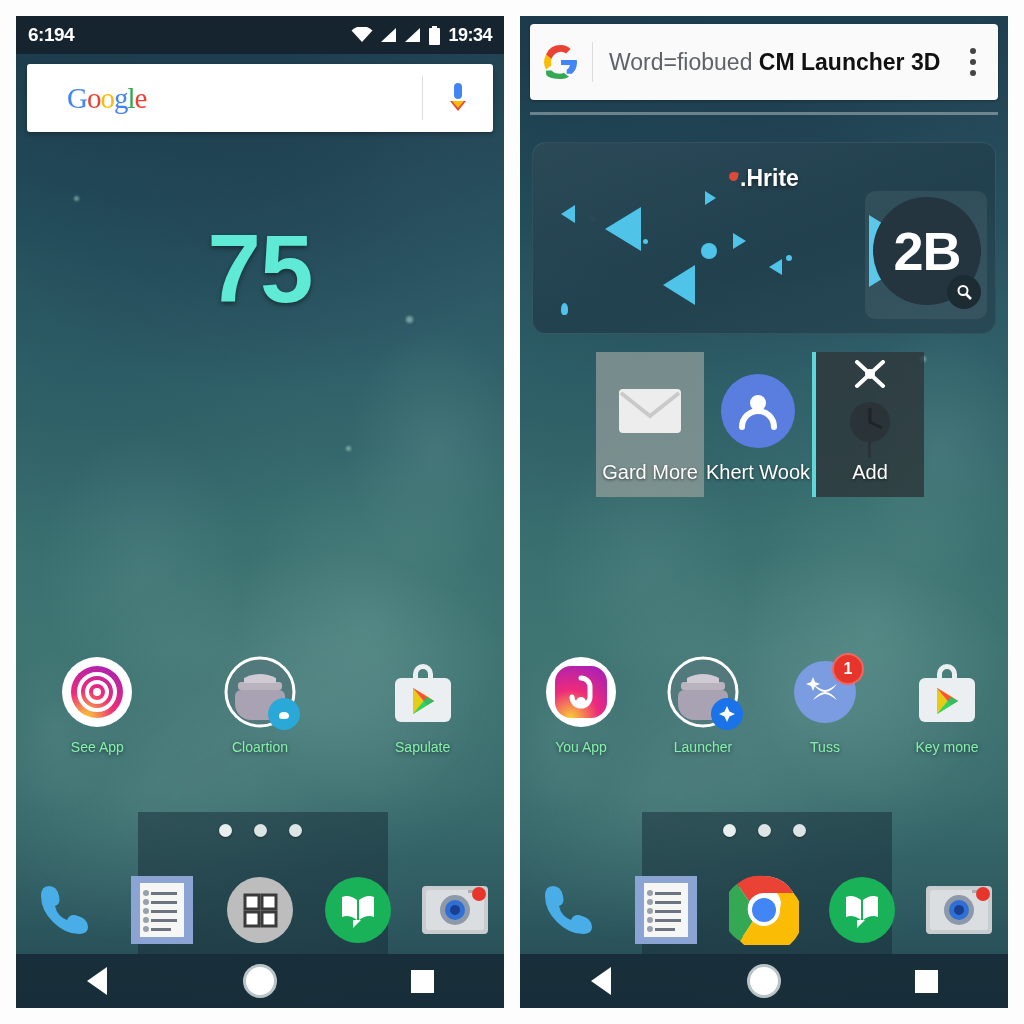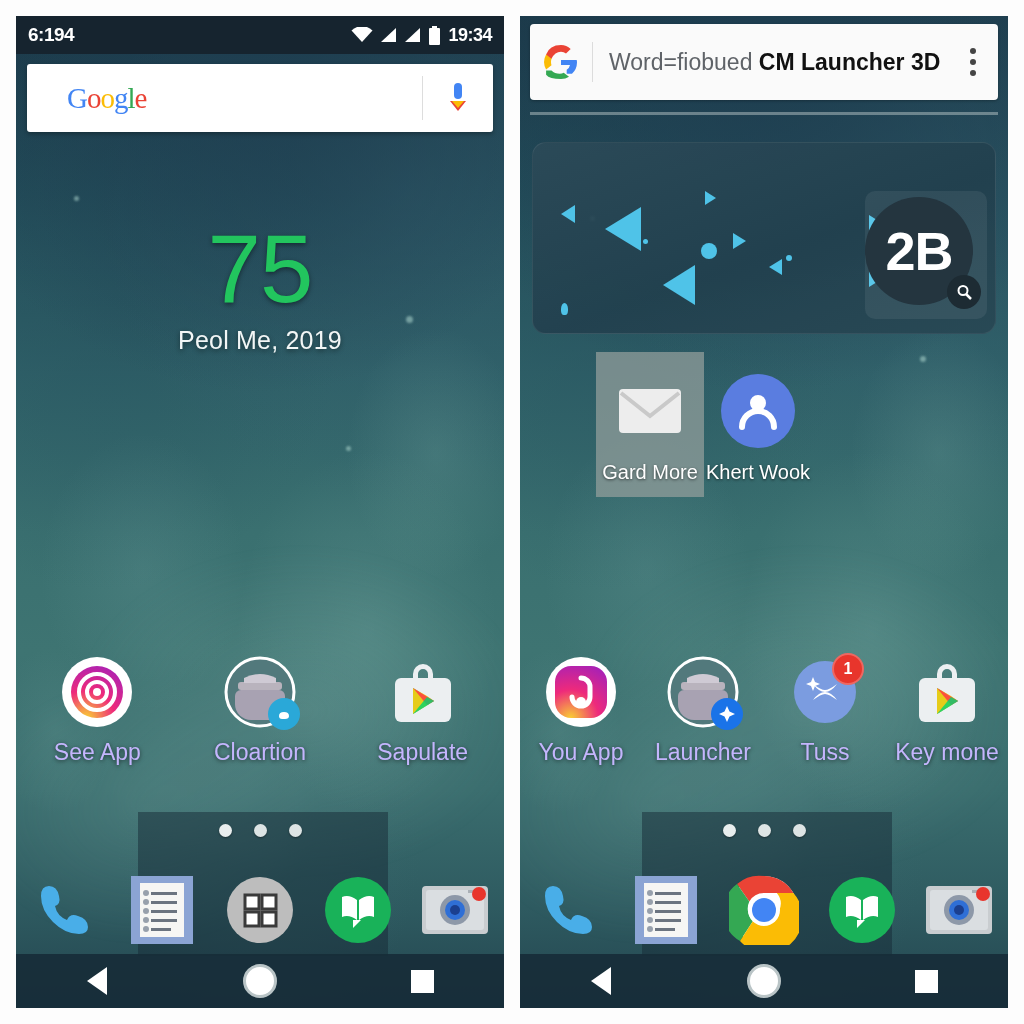--- a/index.html
+++ b/index.html
@@ -51,21 +51,21 @@
   .gword{margin-left:40px;font-size:29px;letter-spacing:-1px;font-family:"Liberation Serif",serif;}
   .gword i{font-style:normal;}
   .gdiv{margin-left:auto;width:1px;height:44px;background:#ddd;}
   .gmic{width:70px;display:flex;align-items:center;justify-content:center;}
 
   
   .clockw{position:absolute;left:0;right:0;top:206px;text-align:center;z-index:5;
           text-shadow:0 2px 5px rgba(0,0,0,.45);}
   .ck-h{color:#fff;font-size:96px;line-height:.92;font-weight:300;letter-spacing:-1px;
         font-family:"Liberation Sans",sans-serif;}
-  .ck-m{color:#22c55e;font-size:96px;line-height:.98;font-weight:400;letter-spacing:-1px;}
+  .ck-m{color:#5eead4;font-size:96px;line-height:.98;font-weight:700;letter-spacing:-1px;}
   .ck-d{color:#f2f6f6;font-size:25px;margin-top:10px;letter-spacing:.2px;}
 
   
   .omnibox{position:absolute;left:10px;right:10px;top:8px;height:76px;background:#fafafa;
            border-radius:4px;display:flex;align-items:center;box-shadow:0 1px 3px rgba(0,0,0,.28);z-index:9;}
   .ob-g{width:62px;display:flex;align-items:center;justify-content:center;}
   .ob-sep{width:1px;height:40px;background:#dcdcdc;}
   .ob-txt{flex:1;padding-left:16px;font-size:23px;color:#202124;white-space:nowrap;overflow:hidden;}
   .ob-txt .dim{color:#5f6368;}
   .ob-txt .strong{color:#111;font-weight:600;}
@@ -80,21 +80,21 @@
   .tri{position:absolute;width:0;height:0;}
   .tri.l{border-top:10px solid transparent;border-bottom:10px solid transparent;border-right:17px solid #4fc3e8;}
   .tri.r{border-top:10px solid transparent;border-bottom:10px solid transparent;border-left:17px solid #4fc3e8;}
   .dotb{position:absolute;border-radius:50%;background:#4fc3e8;}
   .wlabel{position:absolute;top:22px;left:0;right:0;text-align:center;color:#fff;font-size:23px;
           font-weight:600;text-shadow:0 2px 4px rgba(0,0,0,.5);}
   .wlabel .rmark{display:inline-block;width:9px;height:9px;background:#e0483a;border-radius:50% 0 50% 50%;
                  transform:translateY(-5px) rotate(10deg);margin-right:2px;}
   .wbadge{position:absolute;right:8px;top:48px;width:122px;height:128px;border-radius:10px;
           background:rgba(255,255,255,.07);}
-  .wbadge-c{position:absolute;left:0;top:6px;width:108px;height:108px;border-radius:50%;
+  .wbadge-c{position:absolute;left:8px;top:6px;width:108px;height:108px;border-radius:50%;
             background:#24353f;display:flex;align-items:center;justify-content:center;}
   .wbadge-t{color:#fff;font-size:54px;font-weight:bold;letter-spacing:-1px;}
   .wbadge-s{position:absolute;right:6px;bottom:10px;width:34px;height:34px;border-radius:50%;
             background:#1d2b33;display:flex;align-items:center;justify-content:center;}
 
   
   .optrow{position:absolute;left:76px;top:336px;display:flex;height:145px;z-index:6;}
   .opt{width:108px;height:145px;position:relative;display:flex;flex-direction:column;
        align-items:center;justify-content:flex-start;}
   .opt.a{background:rgba(148,160,156,.72);}
@@ -103,21 +103,21 @@
   .opt-ic{margin-top:22px;height:74px;display:flex;align-items:center;justify-content:center;}
   .opt-lb{position:absolute;bottom:13px;color:#fff;font-size:20px;white-space:nowrap;
           text-shadow:0 1px 3px rgba(0,0,0,.6);}
   .avatar{width:74px;height:74px;border-radius:50%;background:#5a7de0;
           display:flex;align-items:center;justify-content:center;}
 
   
   .appgrid{position:absolute;left:0;right:0;top:640px;display:flex;z-index:5;}
   .app{flex:1;display:flex;flex-direction:column;align-items:center;position:relative;}
   .app-ic{width:72px;height:72px;position:relative;}
-  .app-lb{margin-top:11px;color:#c4b5fd;font-size:23px;white-space:nowrap;
+  .app-lb{margin-top:11px;color:#86efac;font-size:14px;white-space:nowrap;
           text-shadow:0 1px 4px rgba(0,0,0,.6);text-align:right;}
   .badge{position:absolute;right:-3px;top:-3px;width:28px;height:28px;border-radius:50%;
          background:#e8352c;color:#fff;font-size:16px;font-weight:bold;
          display:flex;align-items:center;justify-content:center;border:2px solid rgba(255,255,255,.25);}
   .minib{position:absolute;right:-4px;bottom:-2px;width:32px;height:32px;border-radius:50%;
          display:flex;align-items:center;justify-content:center;}
 
   
   .dockbg{position:absolute;left:122px;right:116px;top:796px;bottom:52px;background:rgba(22,42,54,.5);z-index:3;}
   .pagedots{position:absolute;left:0;right:0;top:808px;display:flex;justify-content:center;gap:22px;z-index:6;}
@@ -174,21 +174,20 @@
         <svg width="22" height="34" viewBox="0 0 22 34">
           <rect x="7" y="2" width="8" height="16" rx="4" fill="#4285f4"></rect>
           <path d="M11 30 L3 20 L19 20 Z" fill="#ea4335"></path>
           <path d="M11 27 L5 20 L17 20 Z" fill="#fbbc05"></path>
         </svg>
       </div>
     </div>
 
     <div class="clockw">
       <div class="ck-m">75</div>
-      <div class="ck-d">Peol Me, 2019</div>
     </div>
 
     <div class="appgrid">
       <div class="app">
         <div class="app-ic">
           <svg width="72" height="72" viewBox="0 0 72 72">
             <circle cx="36" cy="36" r="35" fill="#fff"></circle>
             <defs>
                 <radialGradient id="ig1" cx="30%" cy="100%" r="120%">
               <stop offset="0%" stop-color="#f9ce34"></stop>
@@ -347,20 +346,21 @@
       <div class="tri r" style="left:130px;top:122px;border-top-width:20px;border-bottom-width:20px;border-left-width:0;border-right:32px solid #4fc3e8;"></div>
       <div class="tri l" style="left:28px;top:62px;border-top-width:9px;border-bottom-width:9px;border-right-width:14px;"></div>
       <div class="tri r" style="left:172px;top:48px;border-top-width:7px;border-bottom-width:7px;border-left-width:11px;"></div>
       <div class="tri r" style="left:200px;top:90px;border-top-width:8px;border-bottom-width:8px;border-left-width:13px;"></div>
       <div class="tri l" style="left:236px;top:116px;border-top-width:8px;border-bottom-width:8px;border-right-width:13px;"></div>
       <div class="dotb" style="left:168px;top:100px;width:16px;height:16px;"></div>
       <div class="dotb" style="left:253px;top:112px;width:6px;height:6px;"></div>
       <div class="dotb" style="left:110px;top:96px;width:5px;height:5px;"></div>
       <div class="dotb" style="left:28px;top:160px;width:7px;height:12px;border-radius:50% 50% 40% 40%;"></div>
 
+      <div class="wlabel"><span class="rmark"></span><span>.Hrite</span></div>
 
       <div class="wbadge">
         <div class="wbadge-c">
           <span class="wbadge-t">2B</span>
         </div>
         <div class="wbadge-s">
           <svg width="17" height="17" viewBox="0 0 17 17">
               <circle cx="7" cy="6.5" r="4.5" fill="none" stroke="#fff" stroke-width="2"></circle>
               <line x1="10" y1="10" x2="15" y2="15" stroke="#fff" stroke-width="2.5"></line>
             </svg>
@@ -381,20 +381,36 @@
       <div class="opt b">
         <div class="opt-ic">
           <div class="avatar">
             <svg width="44" height="44" viewBox="0 0 44 44">
               <circle cx="22" cy="14" r="8" fill="#fff"></circle>
               <path d="M6 38 a16 16 0 0 1 32 0" fill="none" stroke="#fff" stroke-width="6" stroke-linecap="round"></path>
             </svg>
           </div>
         </div>
         <div class="opt-lb">Khert Wook</div>
+      </div>
+      <div class="opt c">
+        <div class="opt-ic" style="margin-top:6px;height:34px;">
+          <svg width="34" height="30" viewBox="0 0 34 30">
+            <path d="M4 2 L30 26 M30 2 L4 26" stroke="#fff" stroke-width="4" stroke-linecap="round"></path>
+            <circle cx="17" cy="14" r="5" fill="#fff"></circle>
+          </svg>
+        </div>
+        <div style="position:absolute;top:48px;">
+          <svg width="58" height="60" viewBox="0 0 58 60">
+            <circle cx="29" cy="22" r="20" fill="#2a3338"></circle>
+            <path d="M29 8 L29 22 L41 28" stroke="#1d2528" stroke-width="3" fill="none"></path>
+            <rect x="27" y="38" width="3" height="20" fill="#2a3338"></rect>
+          </svg>
+        </div>
+        <div class="opt-lb">Add</div>
       </div>
     </div>
 
     <div class="appgrid">
       <div class="app">
         <div class="app-ic">
           <svg width="72" height="72" viewBox="0 0 72 72">
             <circle cx="36" cy="36" r="35" fill="#fff"></circle>
             <defs>
                 <radialGradient id="ig2" cx="30%" cy="100%" r="120%">

